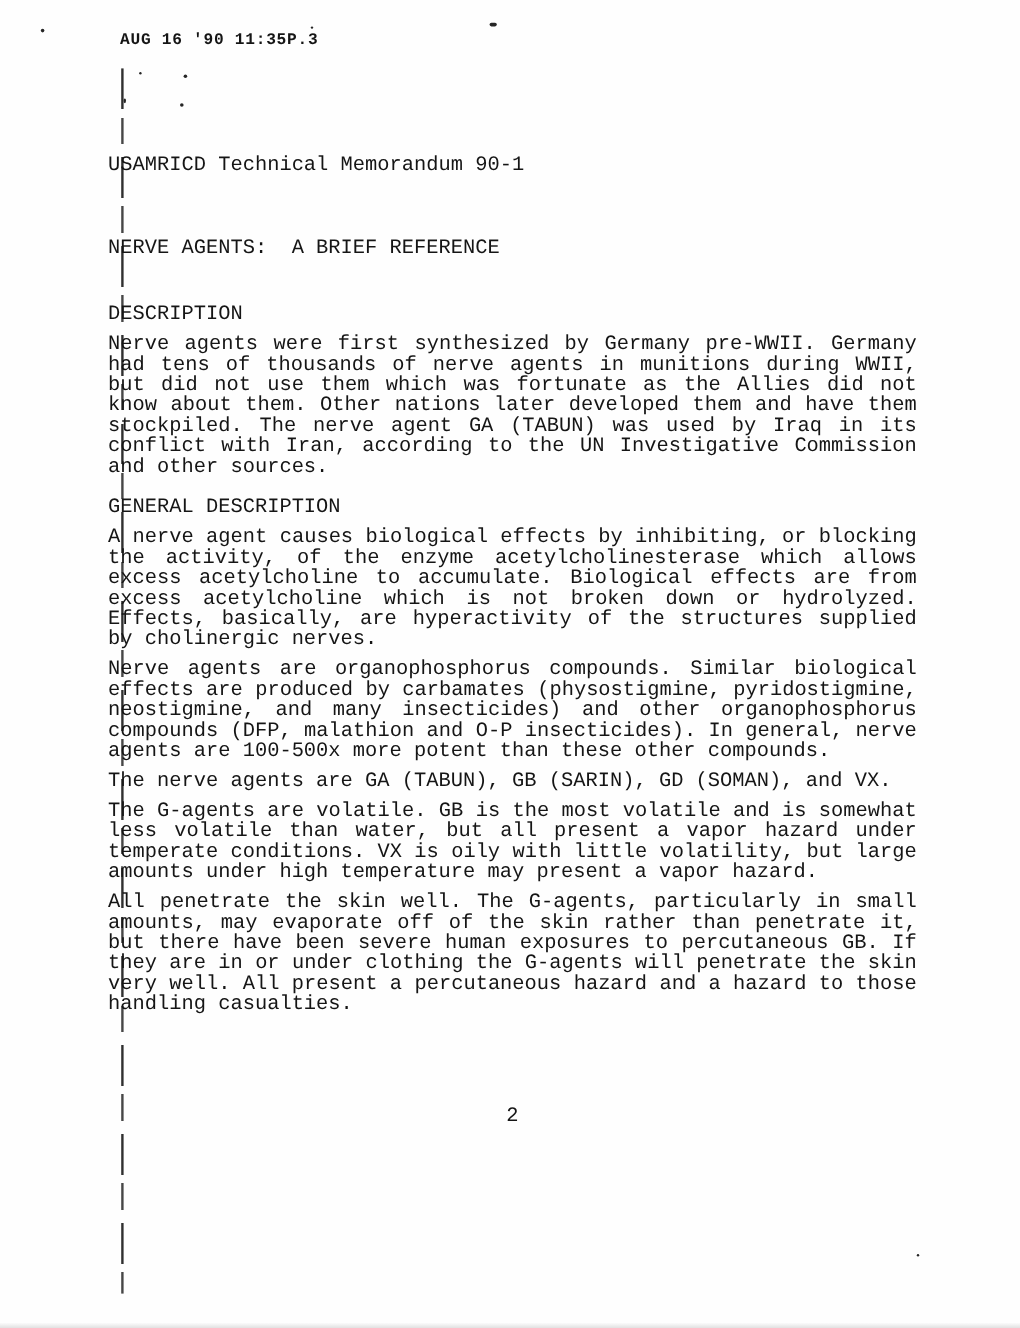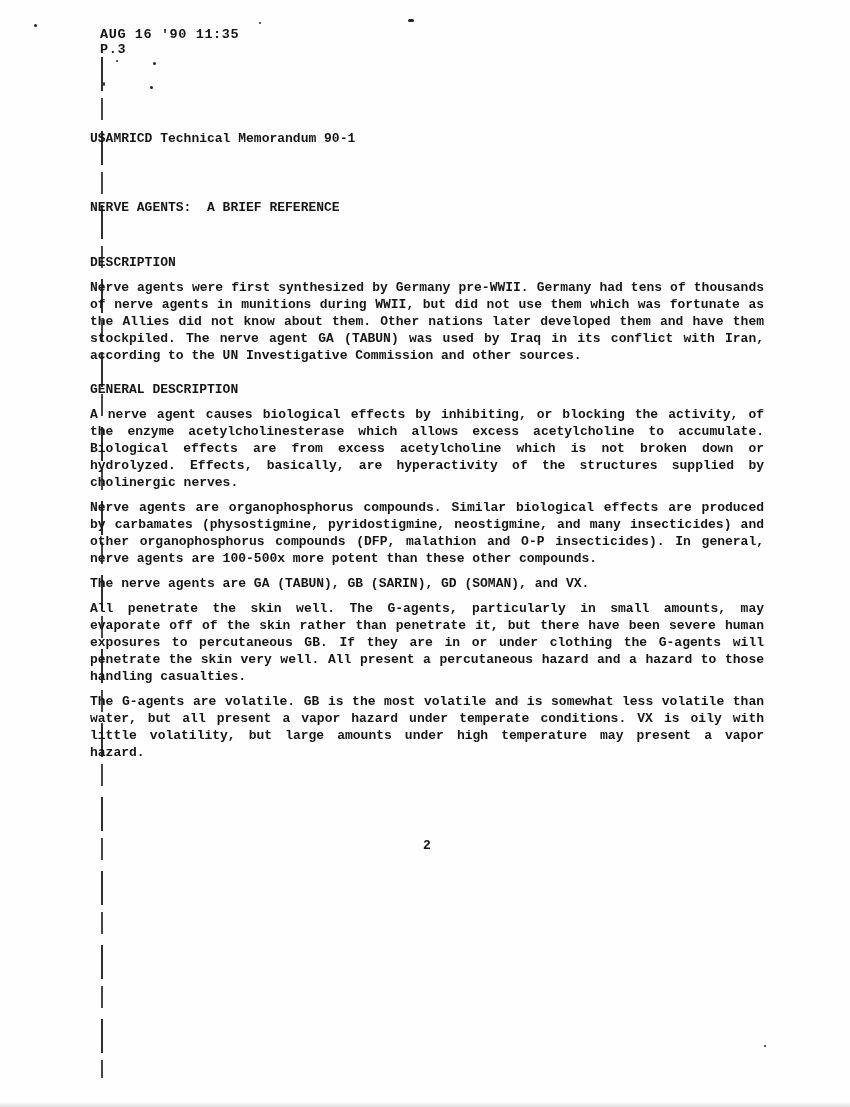--- a/index.html
+++ b/index.html
@@ -28,21 +28,20 @@
     position: absolute;
     top: 27px;
     left: 100px;
     width: 678px;
     display: flex;
     justify-content: flex-start;
     font-size: 13.5px;
     font-weight: 700;
     letter-spacing: 0.6px;
     white-space: pre;
-    flex-direction: column;
   }
 
   
   .fold-line {
     position: absolute;
     left: 101px;
     top: 57px;
     width: 2px;
     height: 1021px;
     background: repeating-linear-gradient(
@@ -60,23 +59,23 @@
     border-radius: 50%;
     width: 3px;
     height: 3px;
   }
 
   .doc {
     position: absolute;
     top: 130px;
     left: 90px;
     width: 674px;
-    font-size: 13px;
+    font-size: 17px;
     line-height: 17px;
-    font-weight: 700;
+    font-weight: 400;
   }
 
   .memo-line { white-space: pre; }
   .doc-title { margin-top: 52px; white-space: pre; }
 
   .heading { margin-top: 17px; white-space: pre; }
   .section:first-child .heading { margin-top: 38px; }
 
   .para {
     margin: 8px 0 0 0;
@@ -115,20 +114,20 @@
     <div id="sections">
         <div class="section">
           <div class="heading">DESCRIPTION</div>
           <p class="para">Nerve agents were first synthesized by Germany pre-WWII. Germany had tens of thousands of nerve agents in munitions during WWII, but did not use them which was fortunate as the Allies did not know about them.  Other nations later developed them and have them stockpiled.  The nerve agent GA (TABUN) was used by Iraq in its conflict with Iran, according to the UN Investigative Commission and other sources.</p>
         </div>
         <div class="section">
           <div class="heading">GENERAL DESCRIPTION</div>
           <p class="para">A nerve agent causes biological effects by inhibiting, or blocking the activity, of the enzyme acetylcholinesterase which allows excess acetylcholine to accumulate.  Biological effects are from excess acetylcholine which is not broken down or hydrolyzed. Effects, basically, are hyperactivity of the structures supplied by cholinergic nerves.</p>
           <p class="para">Nerve agents are organophosphorus compounds.  Similar biological effects are produced by carbamates (physostigmine, pyridostigmine, neostigmine, and many insecticides) and other organophosphorus compounds (DFP, malathion and O-P insecticides).  In general, nerve agents are 100-500x more potent than these other compounds.</p>
           <p class="para">The nerve agents are GA (TABUN), GB (SARIN), GD (SOMAN), and VX.</p>
+          <p class="para">The G-agents are volatile.  GB is the most volatile and is somewhat less volatile than water, but all present a vapor hazard under temperate conditions.  VX is oily with little volatility, but large amounts under high temperature may present a vapor hazard.</p>
           <p class="para">All penetrate the skin well.  The G-agents, particularly in small amounts, may evaporate off of the skin rather than penetrate it, but there have been severe human exposures to percutaneous GB.  If they are in or under clothing the G-agents will penetrate the skin very well.  All present a percutaneous hazard and a hazard to those handling casualties.</p>
-          <p class="para">The G-agents are volatile.  GB is the most volatile and is somewhat less volatile than water, but all present a vapor hazard under temperate conditions.  VX is oily with little volatility, but large amounts under high temperature may present a vapor hazard.</p>
         </div>
       </div>
     <div class="page-number">2</div>
   </div>
 
 </div>
 
 </body></html>

